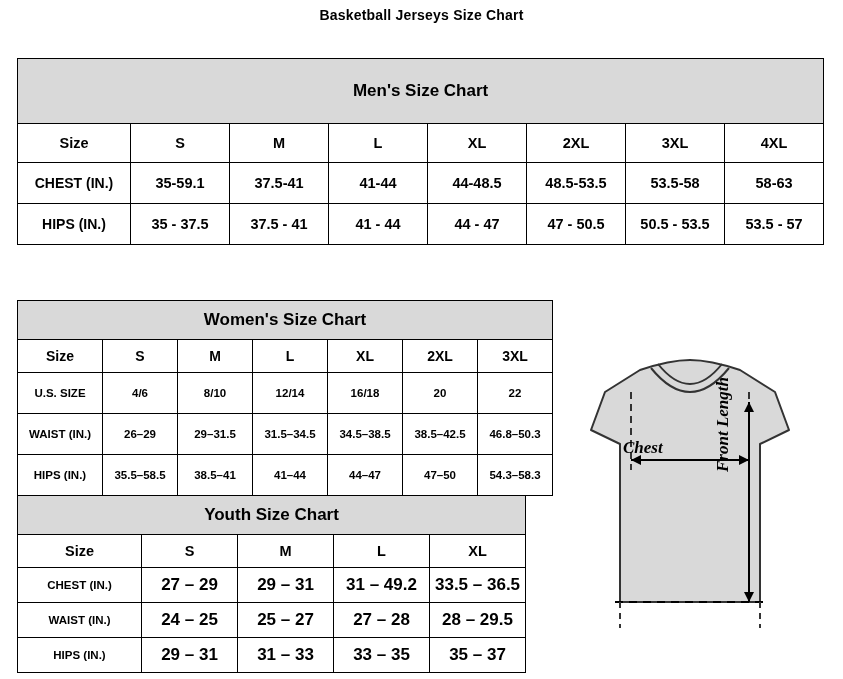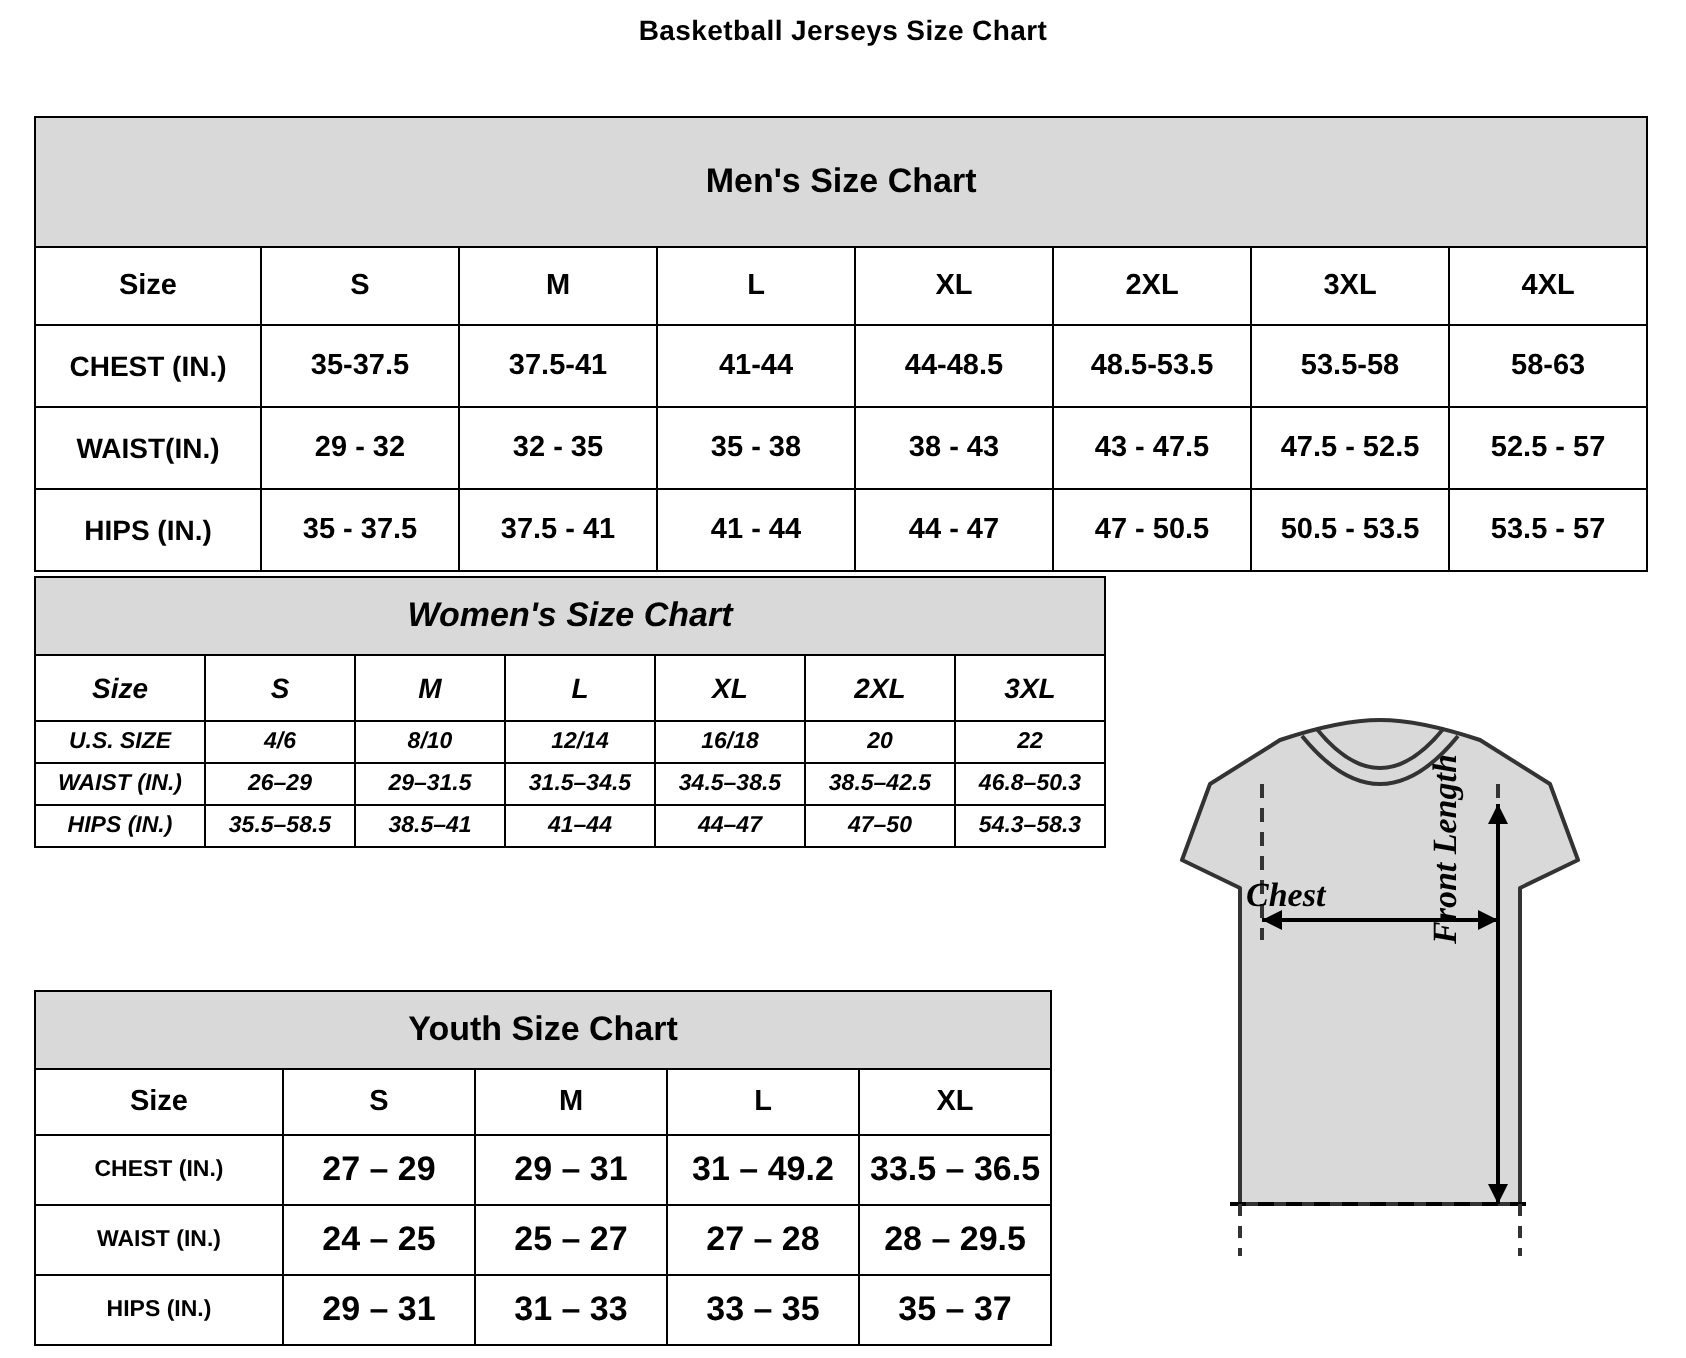--- a/index.html
+++ b/index.html
@@ -52,28 +52,27 @@
   #mens-table .hdr td { font-size: 14.5px; padding: 11px 0; }
   #mens-table .row td { font-size: 14.5px; padding: 12px 0; }
   #mens-table .row td:first-child,
   #mens-table .hdr td:first-child { text-align: center; }
   #mens-table .row td.lbl { font-size: 14px; }
 
   
   #womens-wrap {
     position: absolute;
     left: 17px;
-    top: 288px;
+    top: 300px;
     width: 535px;
-    font-style: italic;
   }
   #womens-table { width: 535px; }
   #womens-table .caption-cell { font-size: 17px; padding: 9px 0; }
   #womens-table .hdr td { font-size: 14px; padding: 8px 0; }
-  #womens-table .row td { font-size: 11.5px; padding: 4px 0; }
+  #womens-table .row td { font-size: 11.5px; padding: 14px 0; }
   #womens-table .row td.lbl { font-size: 11.5px; }
 
   
   #youth-wrap {
     position: absolute;
     left: 17px;
     top: 495px;
     width: 508px;
   }
   #youth-table { width: 508px; }
@@ -137,37 +136,27 @@
       <td>S</td>
       <td>M</td>
       <td>L</td>
       <td>XL</td>
       <td>2XL</td>
       <td>3XL</td>
       <td>4XL</td>
     </tr>
     <tr class="row">
       <td class="lbl">CHEST (IN.)</td>
-      <td>35-37.5</td>
+      <td>35-59.1</td>
       <td>37.5-41</td>
       <td>41-44</td>
       <td>44-48.5</td>
       <td>48.5-53.5</td>
       <td>53.5-58</td>
       <td>58-63</td>
-    </tr>
-    <tr class="row">
-      <td class="lbl">WAIST(IN.)</td>
-      <td>29 - 32</td>
-      <td>32 - 35</td>
-      <td>35 - 38</td>
-      <td>38 - 43</td>
-      <td>43 - 47.5</td>
-      <td>47.5 - 52.5</td>
-      <td>52.5 - 57</td>
     </tr>
     <tr class="row">
       <td class="lbl">HIPS (IN.)</td>
       <td>35 - 37.5</td>
       <td>37.5 - 41</td>
       <td>41 - 44</td>
       <td>44 - 47</td>
       <td>47 - 50.5</td>
       <td>50.5 - 53.5</td>
       <td>53.5 - 57</td>

